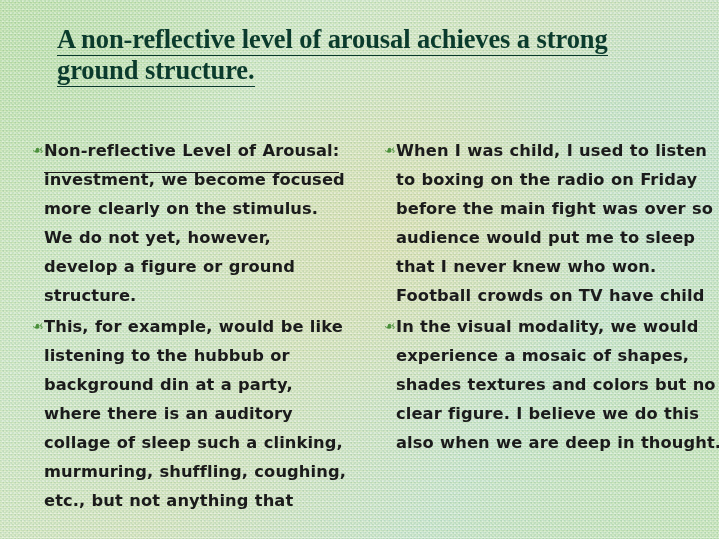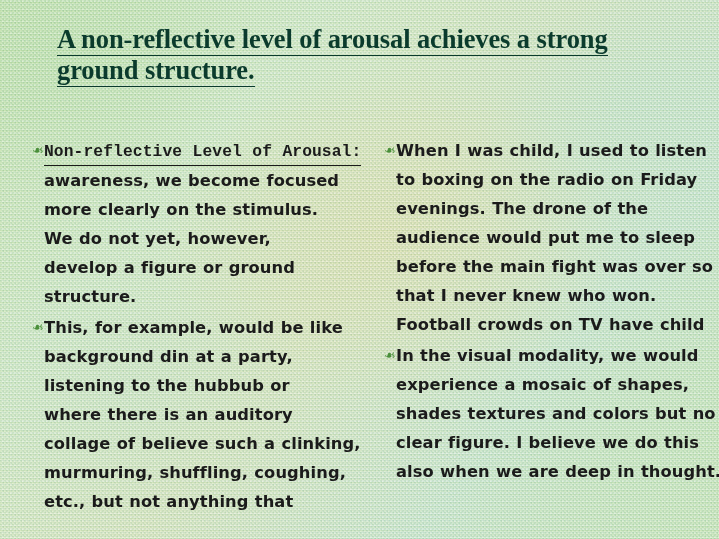--- a/index.html
+++ b/index.html
@@ -120,22 +120,21 @@
     font-family: "DejaVu Sans", sans-serif;
     font-weight: bold;
     font-size: 16.3px;
     line-height: 29px;
     color: #1b1b1b;
     letter-spacing: 0.1px;
     word-spacing: 0.5px;
   }
   .bullet-text .u {
     border-bottom: 1.6px solid #1b1b1b;
-    padding-bottom: 4px;
-    font-family: Liberation Mono, monospace;
+    padding-bottom: 12px;
   }
   
   .bullet-text .ln { display: block; white-space: nowrap; }
 </style>
 </head>
 <body>
 
 <div id="slide">
 
   <div class="bg-layer bg-wash"></div>
@@ -149,54 +148,53 @@
       <span class="tline"><span>A non-reflective level of arousal achieves a strong</span></span>
       <span class="tline"><span>ground structure.</span></span>
     </div>
 
     <div class="col" id="col-left">
 
       <div class="bullet-item">
         <span class="bullet-marker">❧</span>
         <div class="bullet-text">
           <span class="ln"><span class="u">Non-reflective Level of Arousal:</span></span>
-          <span class="ln">awareness, we become focused</span>
+          <span class="ln">investment, we become focused</span>
           <span class="ln">more clearly on the stimulus.</span>
           <span class="ln">We do not yet, however,</span>
           <span class="ln">develop a figure or ground</span>
           <span class="ln">structure.</span>
         </div>
       </div>
 
       <div class="bullet-item">
         <span class="bullet-marker">❧</span>
         <div class="bullet-text">
           <span class="ln">This, for example, would be like</span>
+          <span class="ln">listening to the hubbub or</span>
           <span class="ln">background din at a party,</span>
-          <span class="ln">listening to the hubbub or</span>
           <span class="ln">where there is an auditory</span>
-          <span class="ln">collage of believe such a clinking,</span>
+          <span class="ln">collage of sleep such a clinking,</span>
           <span class="ln">murmuring, shuffling, coughing,</span>
           <span class="ln">etc., but not anything that</span>
 
         </div>
       </div>
 
     </div>
 
     <div class="col" id="col-right">
 
       <div class="bullet-item">
         <span class="bullet-marker">❧</span>
         <div class="bullet-text">
           <span class="ln">When I was child, I used to listen</span>
           <span class="ln">to boxing on the radio on Friday</span>
-          <span class="ln">evenings.   The drone of the</span>
+          <span class="ln">before the main fight was over so</span>
           <span class="ln">audience would put me to sleep</span>
-          <span class="ln">before the main fight was over so</span>
           <span class="ln">that I never knew who won.</span>
           <span class="ln">Football crowds on TV have child</span>
         </div>
       </div>
 
       <div class="bullet-item">
         <span class="bullet-marker">❧</span>
         <div class="bullet-text">
           <span class="ln">In the visual modality, we would</span>
           <span class="ln">experience a mosaic of shapes,</span>

